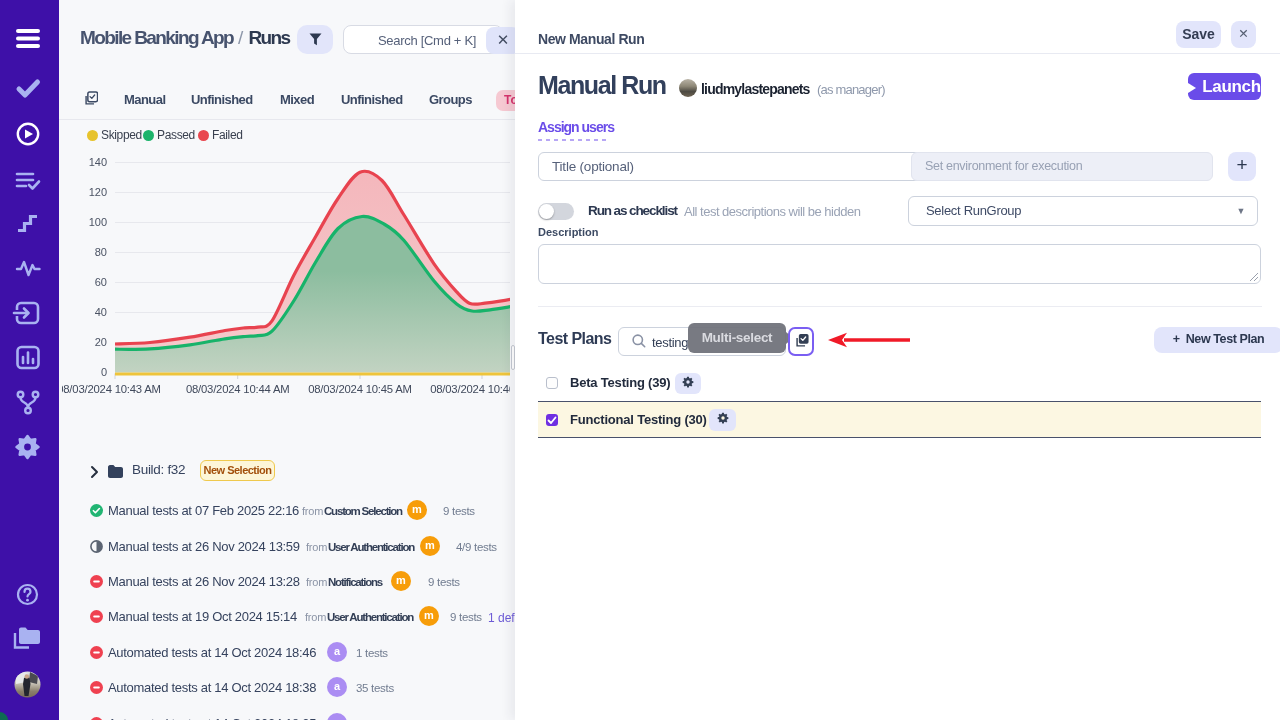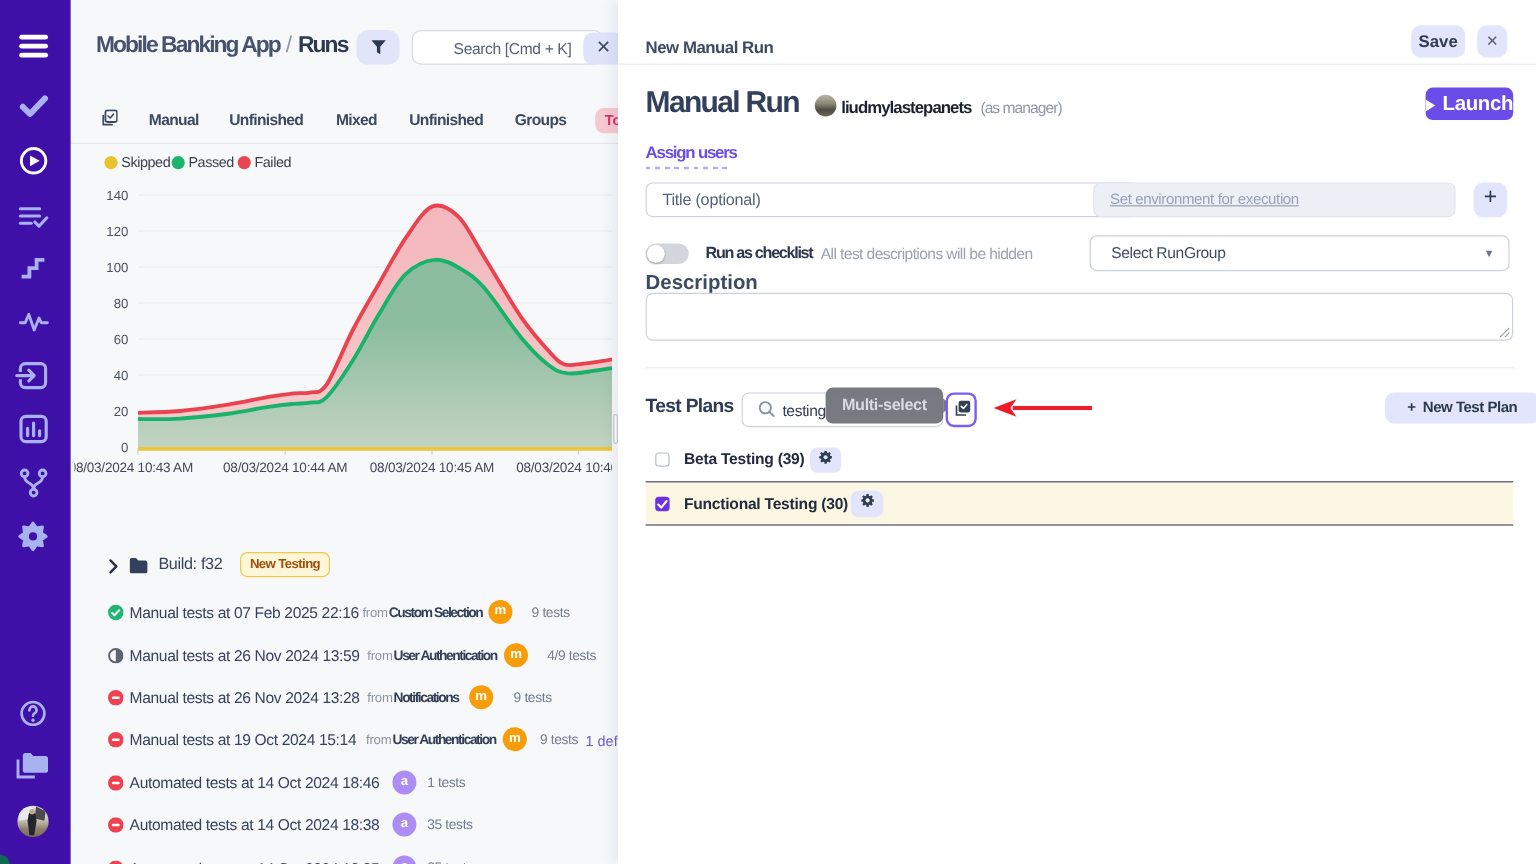--- a/index.html
+++ b/index.html
@@ -39,29 +39,29 @@
 #savebtn { left:661px; top:21px; width:45px; height:27px; font-size:14px; font-weight:bold; line-height:26px; }
 #xbtn { left:716px; top:21px; width:25px; height:27px; font-size:12.5px; line-height:26px; color:#555f72; }
 #title { left:23px; top:71px; font-size:25px; font-weight:bold; color:#32405c; letter-spacing:-1.4px; }
 #avatar { left:164px; top:79px; width:18px; height:18px; border-radius:9px; background:linear-gradient(180deg,#b9b3a6 0%,#8e8877 40%,#4d4a42 70%,#6e6352 100%); }
 #uname { left:186px; top:81px; font-size:14px; font-weight:bold; color:#1b2230; letter-spacing:-0.8px; }
 #asmgr { left:302px; top:82px; font-size:13px; color:#8f99ac; letter-spacing:-0.8px; }
 #launch { left:673px; top:73px; width:73px; height:27px; background:#6a4ce9; border-radius:6px; color:#fff; font-size:17px; font-weight:bold; text-align:center; line-height:27px; letter-spacing:-0.3px; }
 #assign { left:23px; top:119px; font-size:14px; color:#6a4ce9; font-weight:600; letter-spacing:-1.0px; }
 .inp { position:absolute; background:#fff; border:1px solid #ccd2dd; border-radius:6px; font-size:13.5px; color:#56617a; }
 #inp-title { left:23px; top:152px; width:410px; height:29px; line-height:27px; text-indent:13px; letter-spacing:-0.2px; }
-#inp-env { left:396px; top:152px; width:302px; height:29px; background:#edeff7; border-color:#e1e4ee; color:#98a1b4; line-height:27px; text-indent:13px; font-size:12.5px; letter-spacing:-0.3px;text-decoration:underline; }
+#inp-env { left:396px; top:152px; width:302px; height:29px; background:#edeff7; border-color:#e1e4ee; color:#98a1b4; line-height:27px; text-indent:13px; font-size:12.5px; letter-spacing:-0.3px; }
 #plusbtn { left:713px; top:152px; width:28px; height:29px; font-size:19px; line-height:26px; font-weight:normal; color:#2c3850; }
 #toggle { left:23px; top:203px; width:36px; height:17px; background:#d3d6dd; border-radius:9px; }
 #toggle i { position:absolute; left:1px; top:1px; width:15px; height:15px; background:#fff; border-radius:8px; box-shadow:0 1px 2px rgba(0,0,0,0.3); }
 #runaschk { left:73px; top:203px; font-size:13.5px; font-weight:bold; color:#2c3850; letter-spacing:-1.1px; }
 #alltest { left:169px; top:204px; font-size:13px; color:#9aa3b5; letter-spacing:-0.5px; }
 #selgroup { left:393px; top:196px; width:350px; height:30px; line-height:28px; text-indent:17px; font-size:13px; color:#3f4b66; letter-spacing:-0.3px; }
 #selgroup b { position:absolute; right:12px; top:0px; color:#6e7687; font-size:9px; font-weight:normal; }
-#desclab { left:23px; top:226px; font-size:17px; font-weight:600; color:#3c4a63; }
+#desclab { left:23px; top:226px; font-size:11px; font-weight:600; color:#3c4a63; }
 #descta { left:23px; top:244px; width:723px; height:40px; resize:none; }
 #sep1 { left:23px; top:306px; width:724px; height:1px; background:#ebecf2; }
 #tptitle { left:23px; top:330px; font-size:16px; font-weight:bold; color:#2e3b55; letter-spacing:-0.55px; }
 #tpsearch { left:103px; top:327px; width:168px; height:29px; }
 #tpsearch span { position:absolute; left:33px; top:7px; font-size:13px; color:#333f56; letter-spacing:-0.3px; }
 #tooltip { left:173px; top:323px; width:98px; height:30px; background:rgba(110,112,120,0.93); border-radius:6px; color:#dadbe0; font-size:13.5px; font-weight:bold; text-align:center; line-height:29px; letter-spacing:-0.3px; }
 #tooltip i { position:absolute; right:-7px; top:9px; width:0; height:0; border-top:6px solid transparent; border-bottom:6px solid transparent; border-left:7px solid rgba(110,112,120,0.93); }
 #mselbtn { left:273px; top:327px; width:26px; height:29px; background:#fff; border:2px solid #7a5ef2; border-radius:7px; }
 #newtp { left:639px; top:327px; width:129px; height:26px; font-size:12.5px; font-weight:600; line-height:25px; color:#2c3850; letter-spacing:-0.4px; }
 .tprow { position:absolute; left:0; width:765px; }
@@ -233,21 +233,21 @@
 </svg>
   <div id="sthumb" class="abs"></div>
   <div class="runrow" style="top:457px;height:30px">
 <svg style="position:absolute;left:31px;top:8px" width="9" height="14" viewBox="0 0 9 14">
         <path d="M2 2l5 5-5 5" fill="none" stroke="#27303f" stroke-width="2" stroke-linecap="round" stroke-linejoin="round"></path>
       </svg>
 <svg style="position:absolute;left:49px;top:8px" width="15" height="13" viewBox="0 0 15 13">
         <path d="M0 2.2C0 1 .9 0 2 0h3.4l1.8 2H13c1.1 0 2 .9 2 2v7c0 1.1-.9 2-2 2H2c-1.1 0-2-.9-2-2z" fill="#33415c"></path>
       </svg>
 <span class="rt" style="left:73px;top:5px;font-size:13.5px">Build: f32</span>
-<span style="position:absolute;left:141px;top:3px;width:75px;height:21px;background:#fdf6d8;border:1.5px solid #efc94d;border-radius:6px;font-size:11px;font-weight:bold;color:#a24f0b;text-align:center;line-height:19px;letter-spacing:-0.5px;white-space:nowrap">New Testing</span>
+<span style="position:absolute;left:141px;top:3px;width:75px;height:21px;background:#fdf6d8;border:1.5px solid #efc94d;border-radius:6px;font-size:11px;font-weight:bold;color:#a24f0b;text-align:center;line-height:19px;letter-spacing:-0.5px;white-space:nowrap">New Selection</span>
 </div>
 <div class="runrow" style="top:495px">
       <span style="position:absolute;left:31px;top:9px;line-height:0"><svg width="13" height="13" viewBox="0 0 13 13">
           <circle cx="6.5" cy="6.5" r="6.5" fill="#21b573"></circle>
           <path d="M3.4 6.7l2 2 4-4.2" stroke="#fff" stroke-width="1.6" fill="none" stroke-linecap="round" stroke-linejoin="round"></path>
         </svg></span>
       <span class="rt" style="left:49px;top:8px">Manual tests at 07 Feb 2025 22:16</span>
       <span class="rfrom" style="left:243px;top:10px">from</span>
       <span class="rcat" style="left:265px;top:10px">Custom Selection</span>
       <span class="mbadge" style="left:348px;top:5px">m</span>

